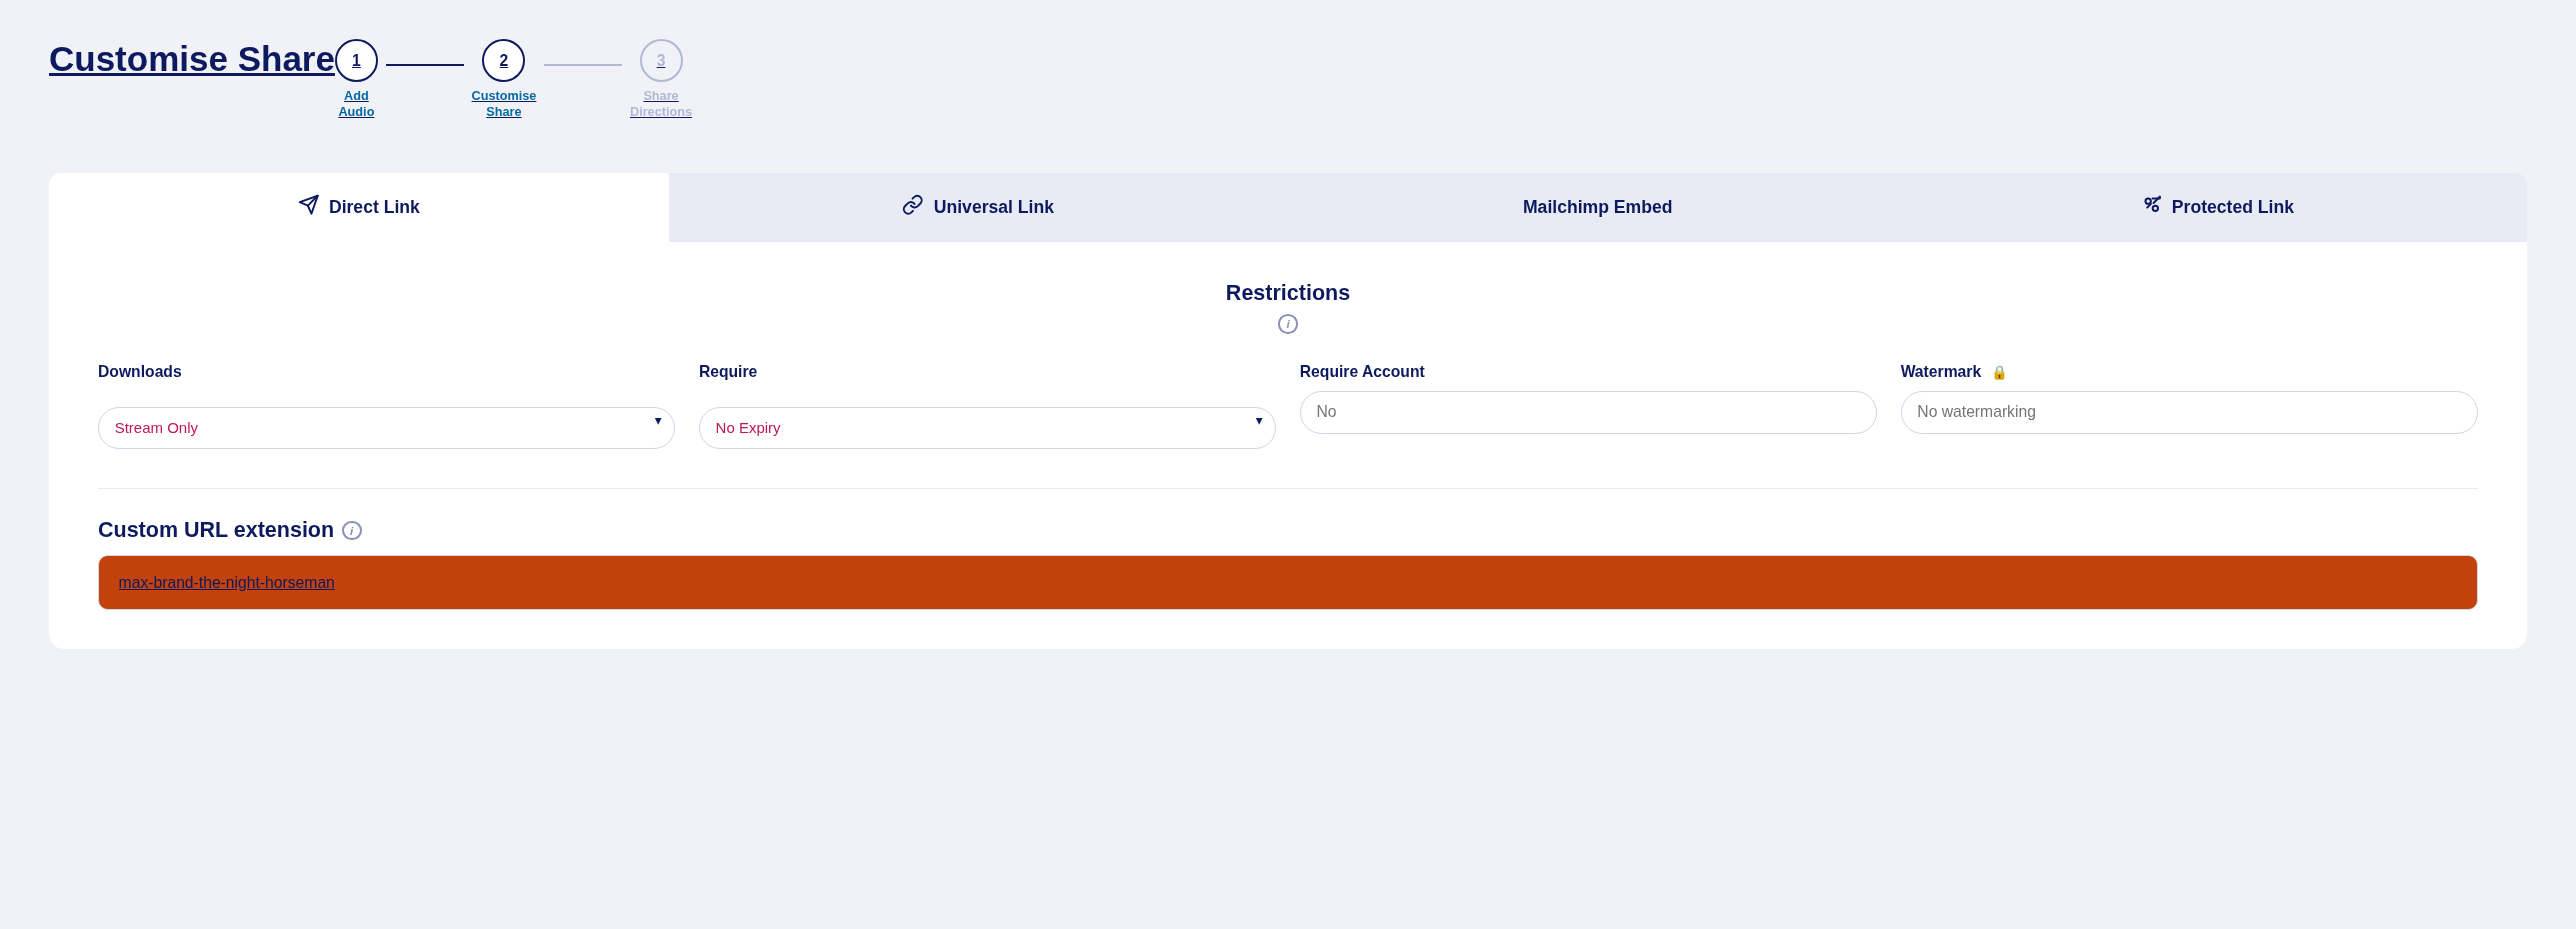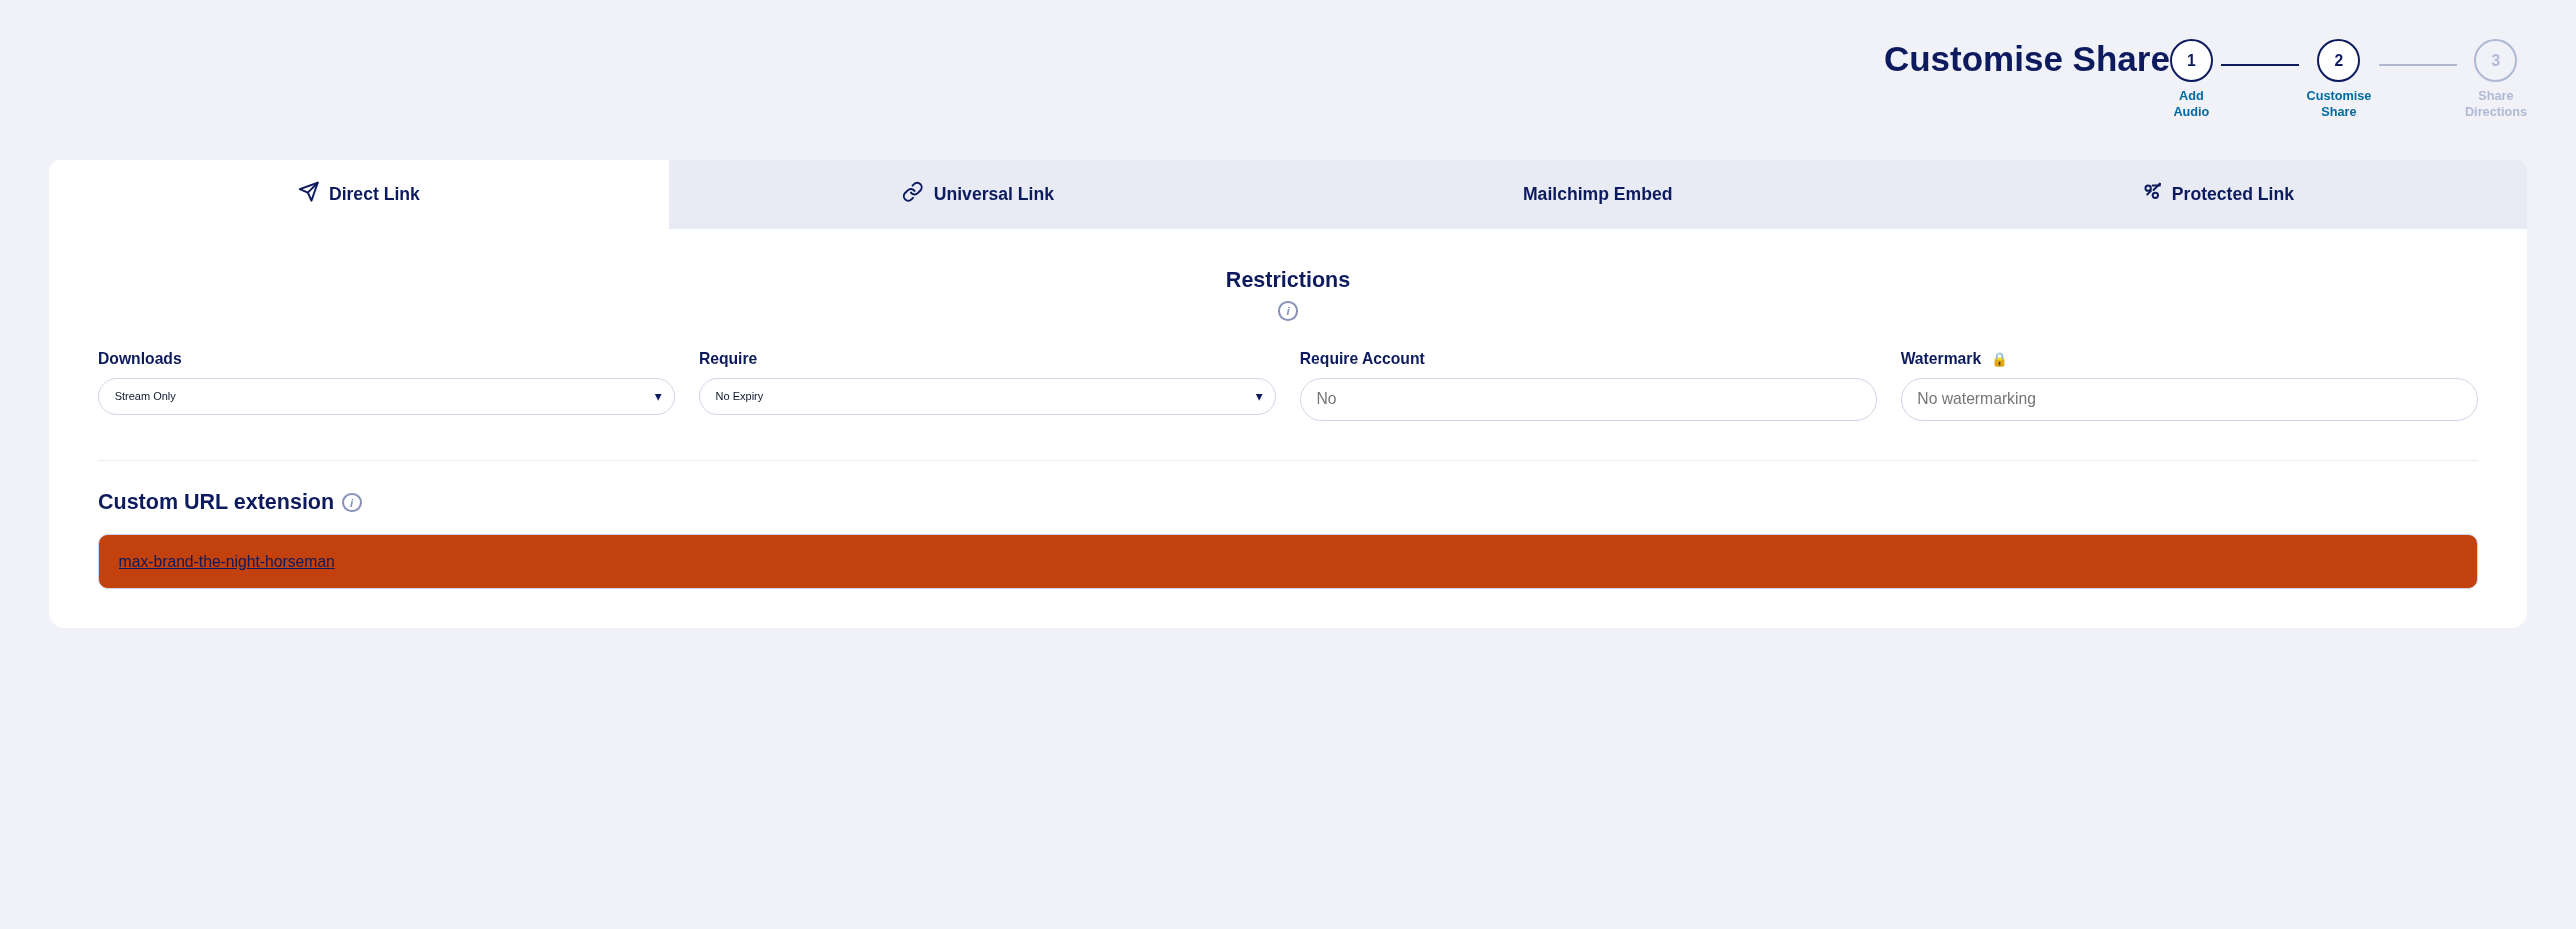--- a/index.html
+++ b/index.html
@@ -8,22 +8,23 @@
       font-family: -apple-system, BlinkMacSystemFont, 'Segoe UI', sans-serif;
       background: #f0f2f8;
       min-height: 100vh;
       padding: 39px 49px;
       color: #0d1b5e;
     }
 
     .page-header {
       display: flex;
       align-items: flex-start;
-      justify-content: flex-end;
-      margin-bottom: 39px;
+      justify-content: flex-start;
+      margin-bottom: 52px;
+      text-decoration: underline;
     }
 
     .page-title {
       font-size: 35px;
       font-weight: 800;
       color: #0d1b5e;
     }
 
     
     .stepper {
@@ -184,26 +185,27 @@
 
     .select-wrapper {
       position: relative;
     }
 
     .form-select {
       width: 100%;
       padding: 11.7px 39px 11.7px 15.7px;
       border: 1.5px solid #d0d4e8;
       border-radius: 29px;
-      font-size: 11px;
-      color: #0f172a;
+      font-size: 15px;
+      color: #be185d;
       background: white;
       appearance: none;
       cursor: pointer;
       outline: none;
+      margin-top: 16px;
     }
 
     .select-arrow {
       position: absolute;
       right: 13.7px;
       top: 50%;
       transform: translateY(-50%);
       pointer-events: none;
       color: #0d1b5e;
       font-size: 13.7px;
@@ -226,21 +228,21 @@
       margin: 9.8px 0 29px;
     }
 
     .section-title-2 {
       font-size: 21.5px;
       font-weight: 800;
       color: #0d1b5e;
       display: flex;
       align-items: center;
       gap: 7.8px;
-      margin-bottom: 19px;
+      margin-bottom: 12px;
       text-align: center;
     }
 
     .url-input {
       width: 100%;
       padding: 17.6px 19.6px;
       border: 1.5px solid #d0d4e8;
       border-radius: 9.8px;
       font-size: 15.7px;
       color: #0d1b5e;

